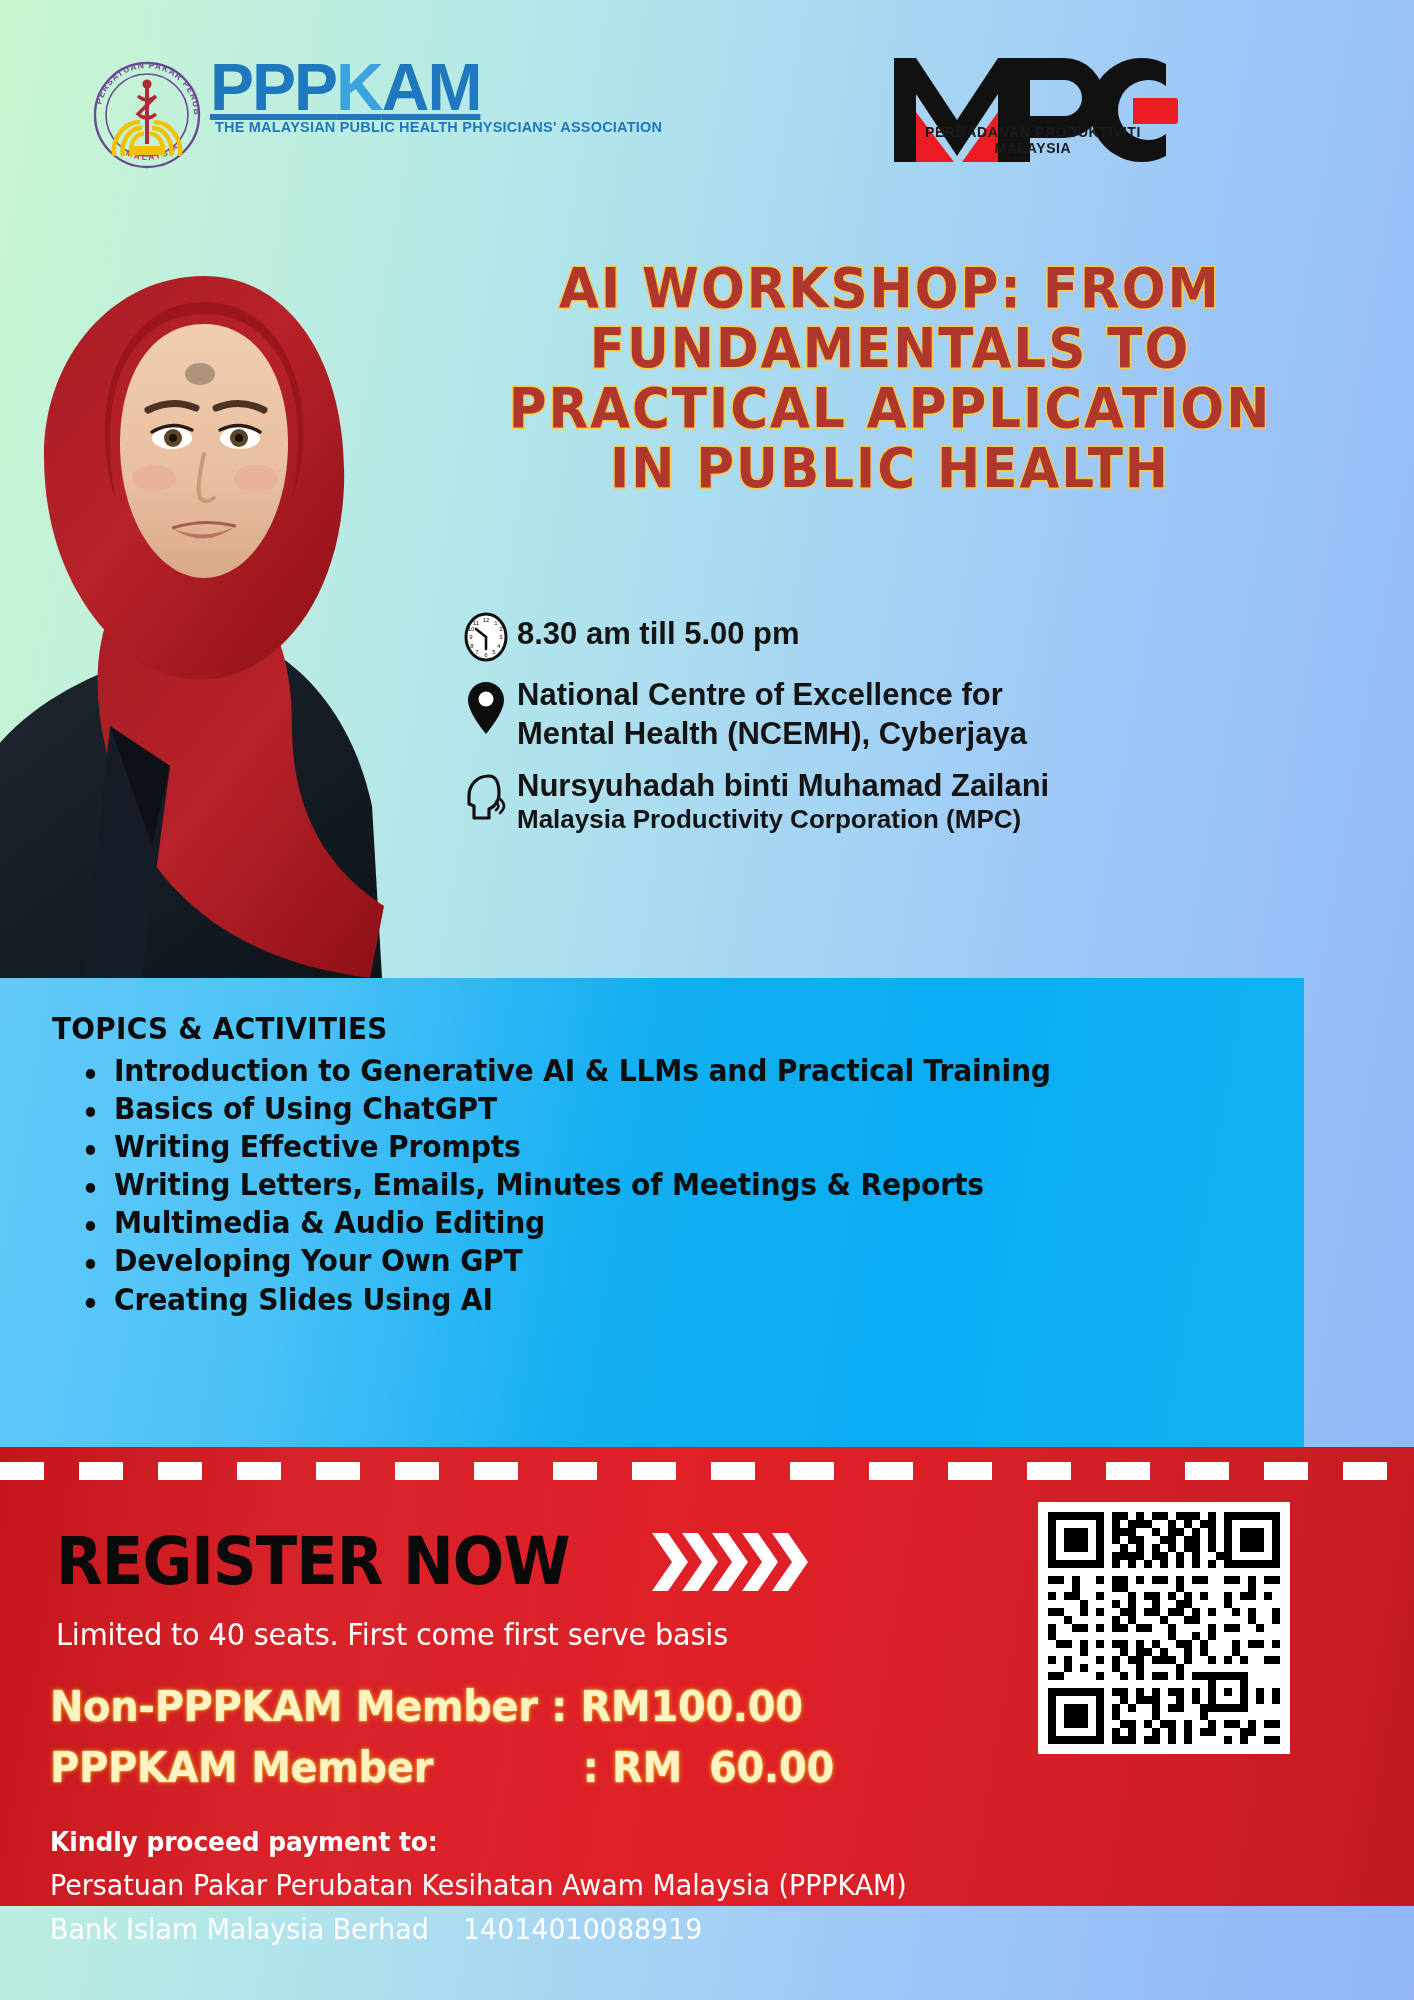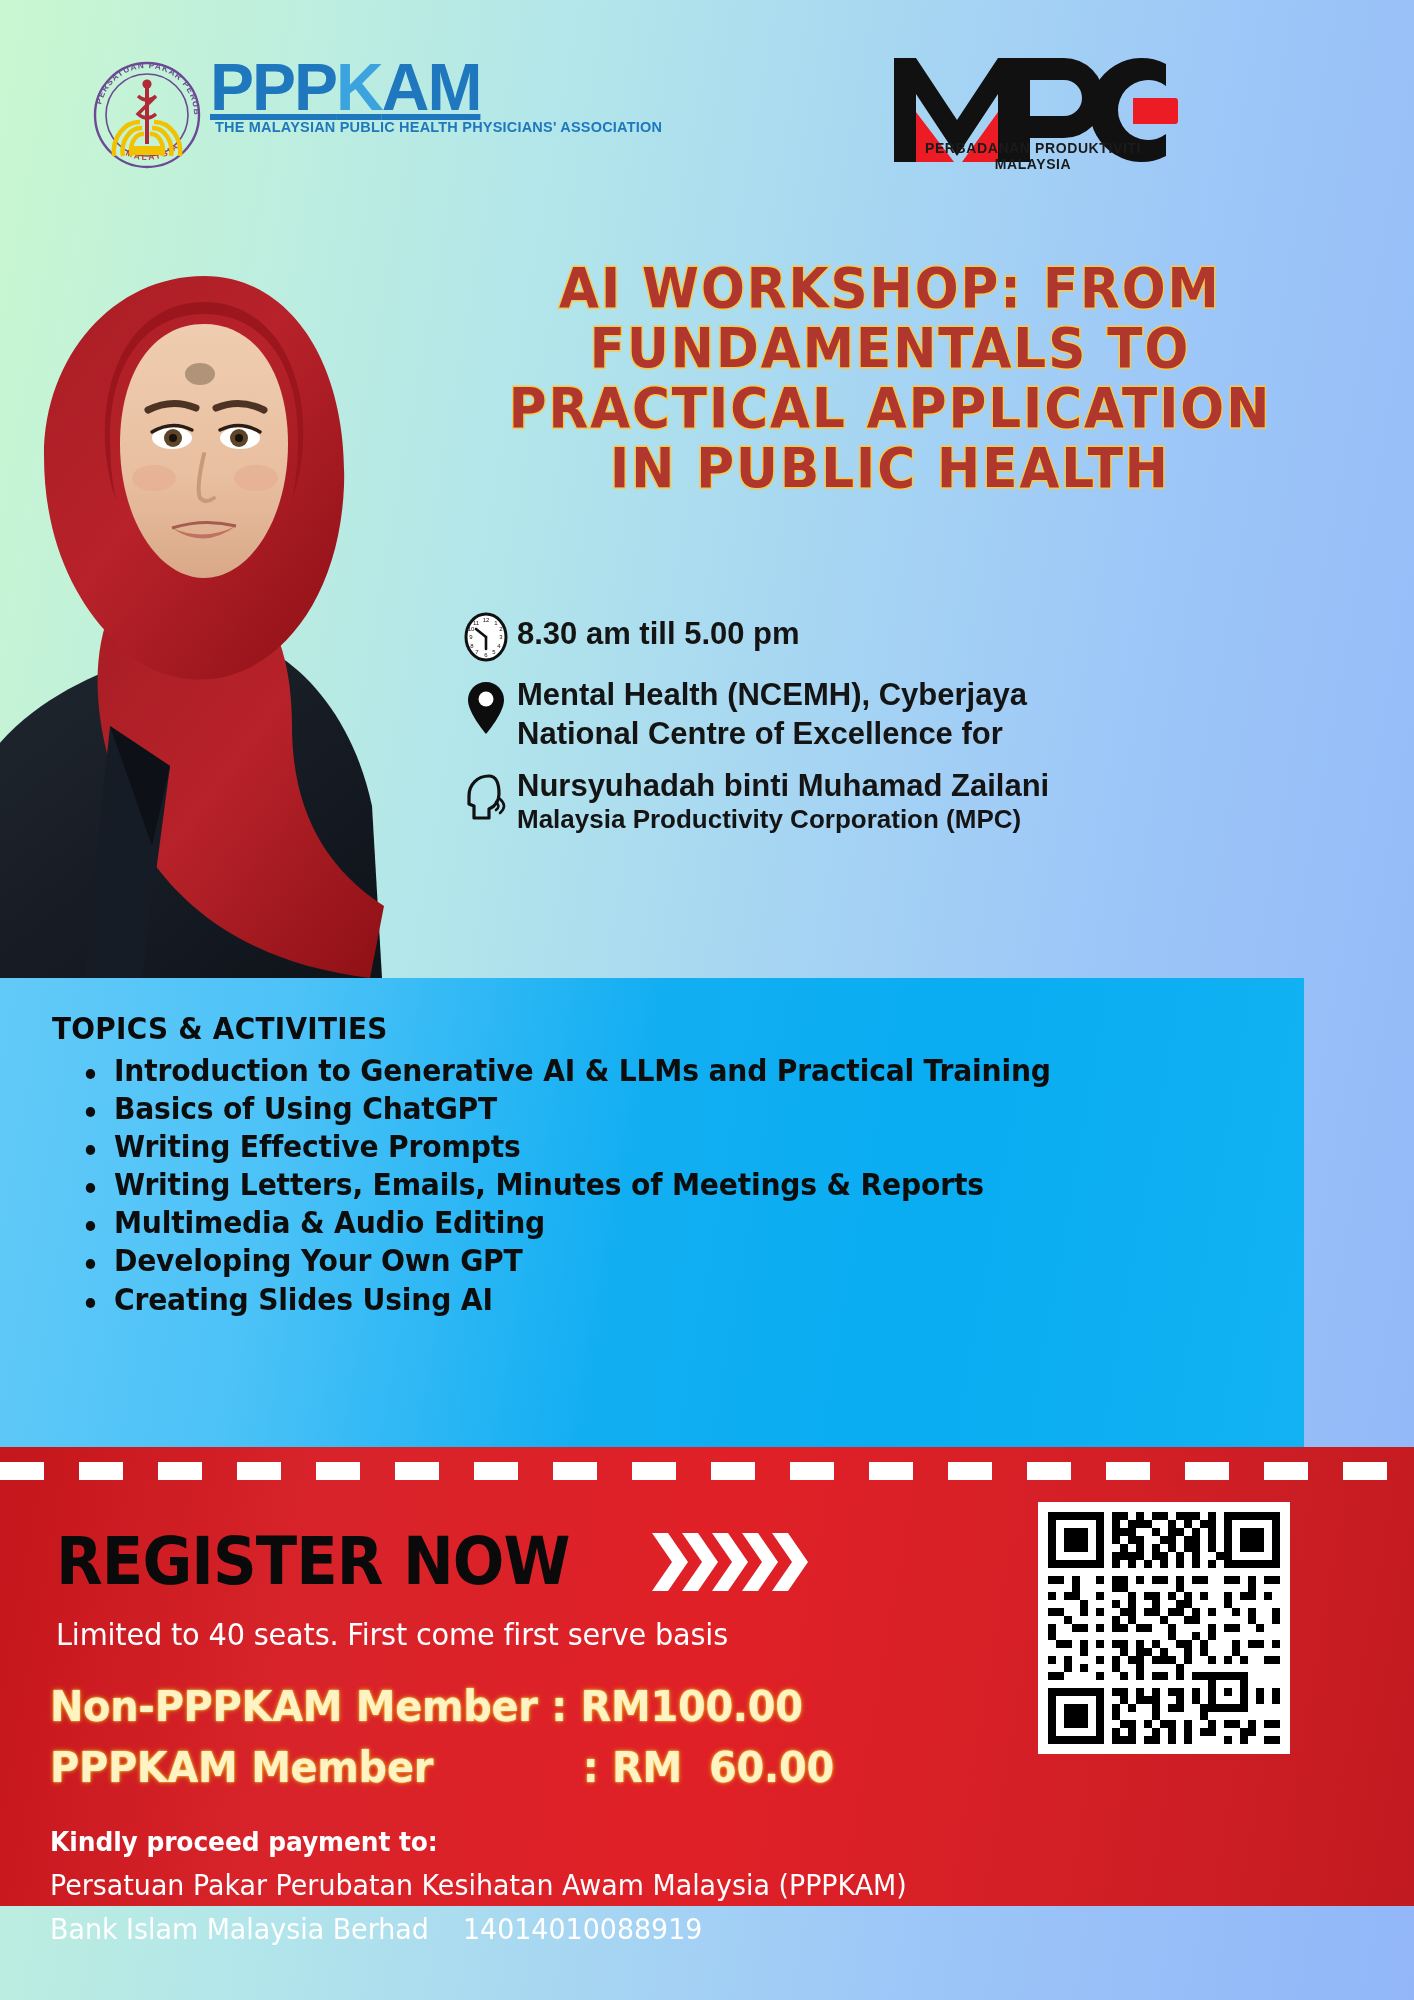--- a/index.html
+++ b/index.html
@@ -19,21 +19,21 @@
     font-size:66px;font-weight:bold;letter-spacing:-2px;line-height:0.95;
     color:#1f77bd;font-family:"Liberation Sans",sans-serif;text-decoration:underline;
   }
   .pppkam-word .big .k{color:#3ba3dd;}
   .pppkam-word .tag{
     font-size:14.5px;font-weight:bold;color:#1f77bd;letter-spacing:0.2px;
     margin-left:5px;
   }
   .mpc-logo{position:absolute;left:880px;top:50px;width:300px;height:140px;}
   .mpc-sub{
-    position:absolute;left:888px;top:140px;width:290px;text-align:center;
+    position:absolute;left:888px;top:124px;width:290px;text-align:center;
     font-size:14px;font-weight:bold;color:#1b1b1b;letter-spacing:0.6px;
   }
 
   
   .portrait{position:absolute;left:-8px;top:206px;width:430px;height:772px;overflow:hidden;}
   .portrait svg{display:block;}
 
   
   .title{
     position:absolute;left:390px;top:258px;width:1000px;text-align:center;
@@ -282,22 +282,22 @@
     </div>
 
     <div class="drow d3">
       <div class="dicon">
         <svg width="40" height="56" viewBox="0 0 40 56" xmlns="http://www.w3.org/2000/svg">
           <path d="M20,2 C10,2 2,10 2,20 C2,33 20,54 20,54 C20,54 38,33 38,20 C38,10 30,2 20,2 Z" fill="#0d0d0d"></path>
           <circle cx="20" cy="19" r="7.5" fill="#ffffff"></circle>
         </svg>
       </div>
       <div class="dtext">
+        <div>National Centre of Excellence for</div>
         <div>Mental Health (NCEMH), Cyberjaya</div>
-        <div>National Centre of Excellence for</div>
       </div>
     </div>
 
     <div class="drow d4">
       <div class="dicon">
         <svg width="46" height="52" viewBox="0 0 46 52" xmlns="http://www.w3.org/2000/svg">
           <path d="M26,4 C14,4 6,13 6,24 L6,32 L11,34 L11,46 L26,46 L26,37 C33,34 36,29 36,22 C36,12 34,4 26,4 Z" fill="none" stroke="#111" stroke-width="3.2" stroke-linejoin="round"></path>
           <path d="M33,30 q5,4 0,8" fill="none" stroke="#111" stroke-width="2.6" stroke-linecap="round"></path>
           <path d="M37,27 q8,7 0,14" fill="none" stroke="#111" stroke-width="2.6" stroke-linecap="round"></path>
         </svg>

